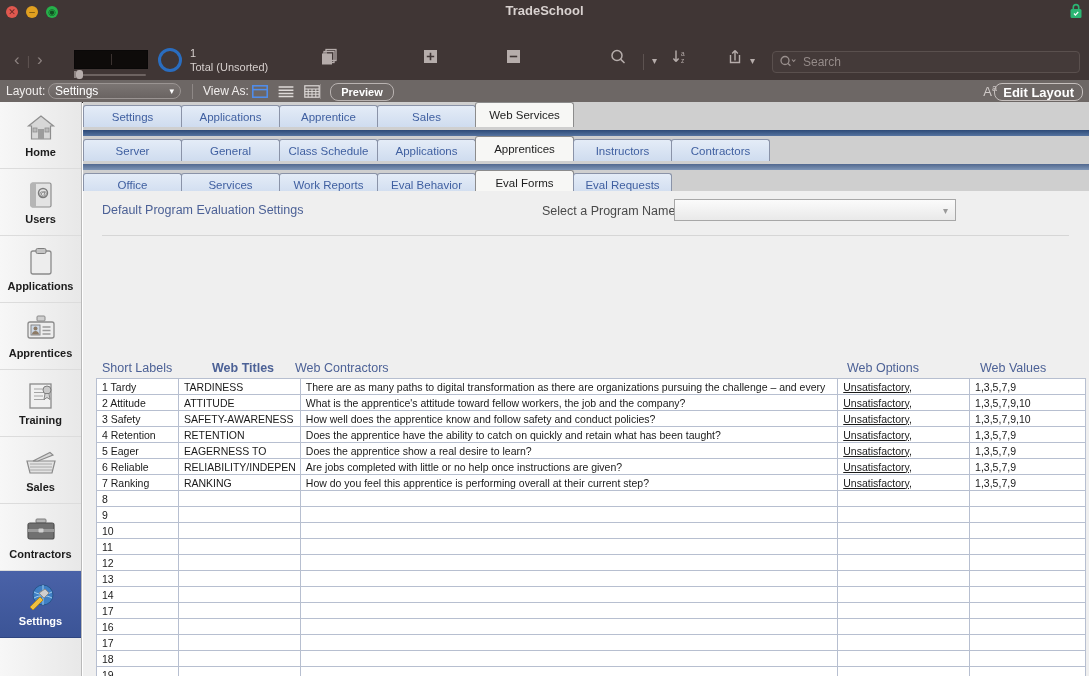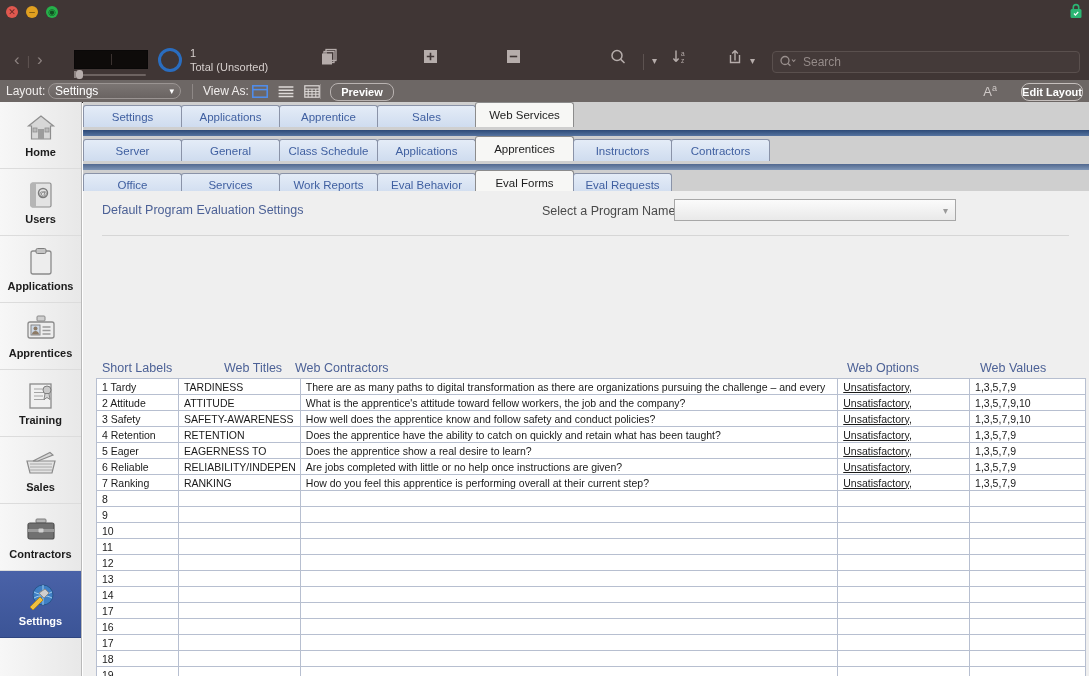--- a/index.html
+++ b/index.html
@@ -142,23 +142,23 @@
   .preview-btn {
     position: absolute; left: 330px; top: 3px;
     width: 62px; height: 16px;
     border: 1px solid #b9b3b1; border-radius: 8px;
     font-size: 11px; color: #ffffff; font-weight: bold;
     display: flex; align-items: center; justify-content: center;
   }
   .aa-icon { position: absolute; right: 92px; top: 3px; color: #cfc9c7; font-size: 13px; }
   .edit-layout {
     position: absolute; right: 6px; top: 3px;
-    height: 16px; padding: 0 0;
+    height: 16px; padding: 0 8px;
     border: 1px solid #c5bfbd; border-radius: 8px;
-    font-size: 11px; color: #ffffff; font-weight: bold;
+    font-size: 13px; color: #ffffff; font-weight: bold;
     display: flex; align-items: center; margin-left: 32px;
   }
 
   
   .sidebar {
     position: absolute; left: 0; top: 102px;
     width: 82px; height: 574px;
     background: linear-gradient(to right,#f7f7f7,#e8e8e8);
     border-right: 1px solid #b9b9b9;
     box-sizing: border-box;
@@ -300,20 +300,21 @@
 <body>
 
 <div class="app">
 
   <div class="titlebar">
     <div class="traffic">
       <span class="dot red">✕</span>
       <span class="dot yellow">−</span>
       <span class="dot green">◉</span>
     </div>
+    <div class="window-title">TradeSchool</div>
     <span class="lock-icon">
       <svg width="14" height="16" viewBox="0 0 14 16">
         <rect x="1.5" y="6" width="11" height="9" rx="1.5" fill="#2bb673"></rect>
         <path d="M4.3 6.3V4.3a2.7 2.7 0 0 1 5.4 0v2" fill="none" stroke="#2bb673" stroke-width="1.6"></path>
         <path d="M5 10.5l1.4 1.6L9.2 9" fill="none" stroke="#ffffff" stroke-width="1.2"></path>
       </svg>
     </span>
   </div>
 
   <div class="toolbar">
@@ -583,21 +584,21 @@
       <div class="panel-title">Default Program Evaluation Settings</div>
       <div class="prog-label">Select a Program Name</div>
       <div class="prog-select">
         <span style="font-size:12px;color:#333;padding-left:7px;"></span>
         <span class="chev">▾</span>
       </div>
       <div class="hr"></div>
 
       <div class="tbl-headers">
         <span class="th" style="left:19px;">Short Labels</span>
-        <span class="th" style="left:141px;">Web Titles</span>
+        <span class="th" style="left:129px;font-weight:bold;">Web Titles</span>
         <span class="th" style="left:212px;">Web Contractors</span>
         <span class="th" style="left:764px;">Web Options</span>
         <span class="th" style="left:897px;">Web Values</span>
       </div>
 
       <div class="grid" id="grid">
           <div class="grow">
             <div class="gcell c-num">1 Tardy</div>
             <div class="gcell c-title">TARDINESS</div>
             <div class="gcell c-desc">There are as many paths to digital transformation as there are organizations pursuing the challenge – and every</div>

